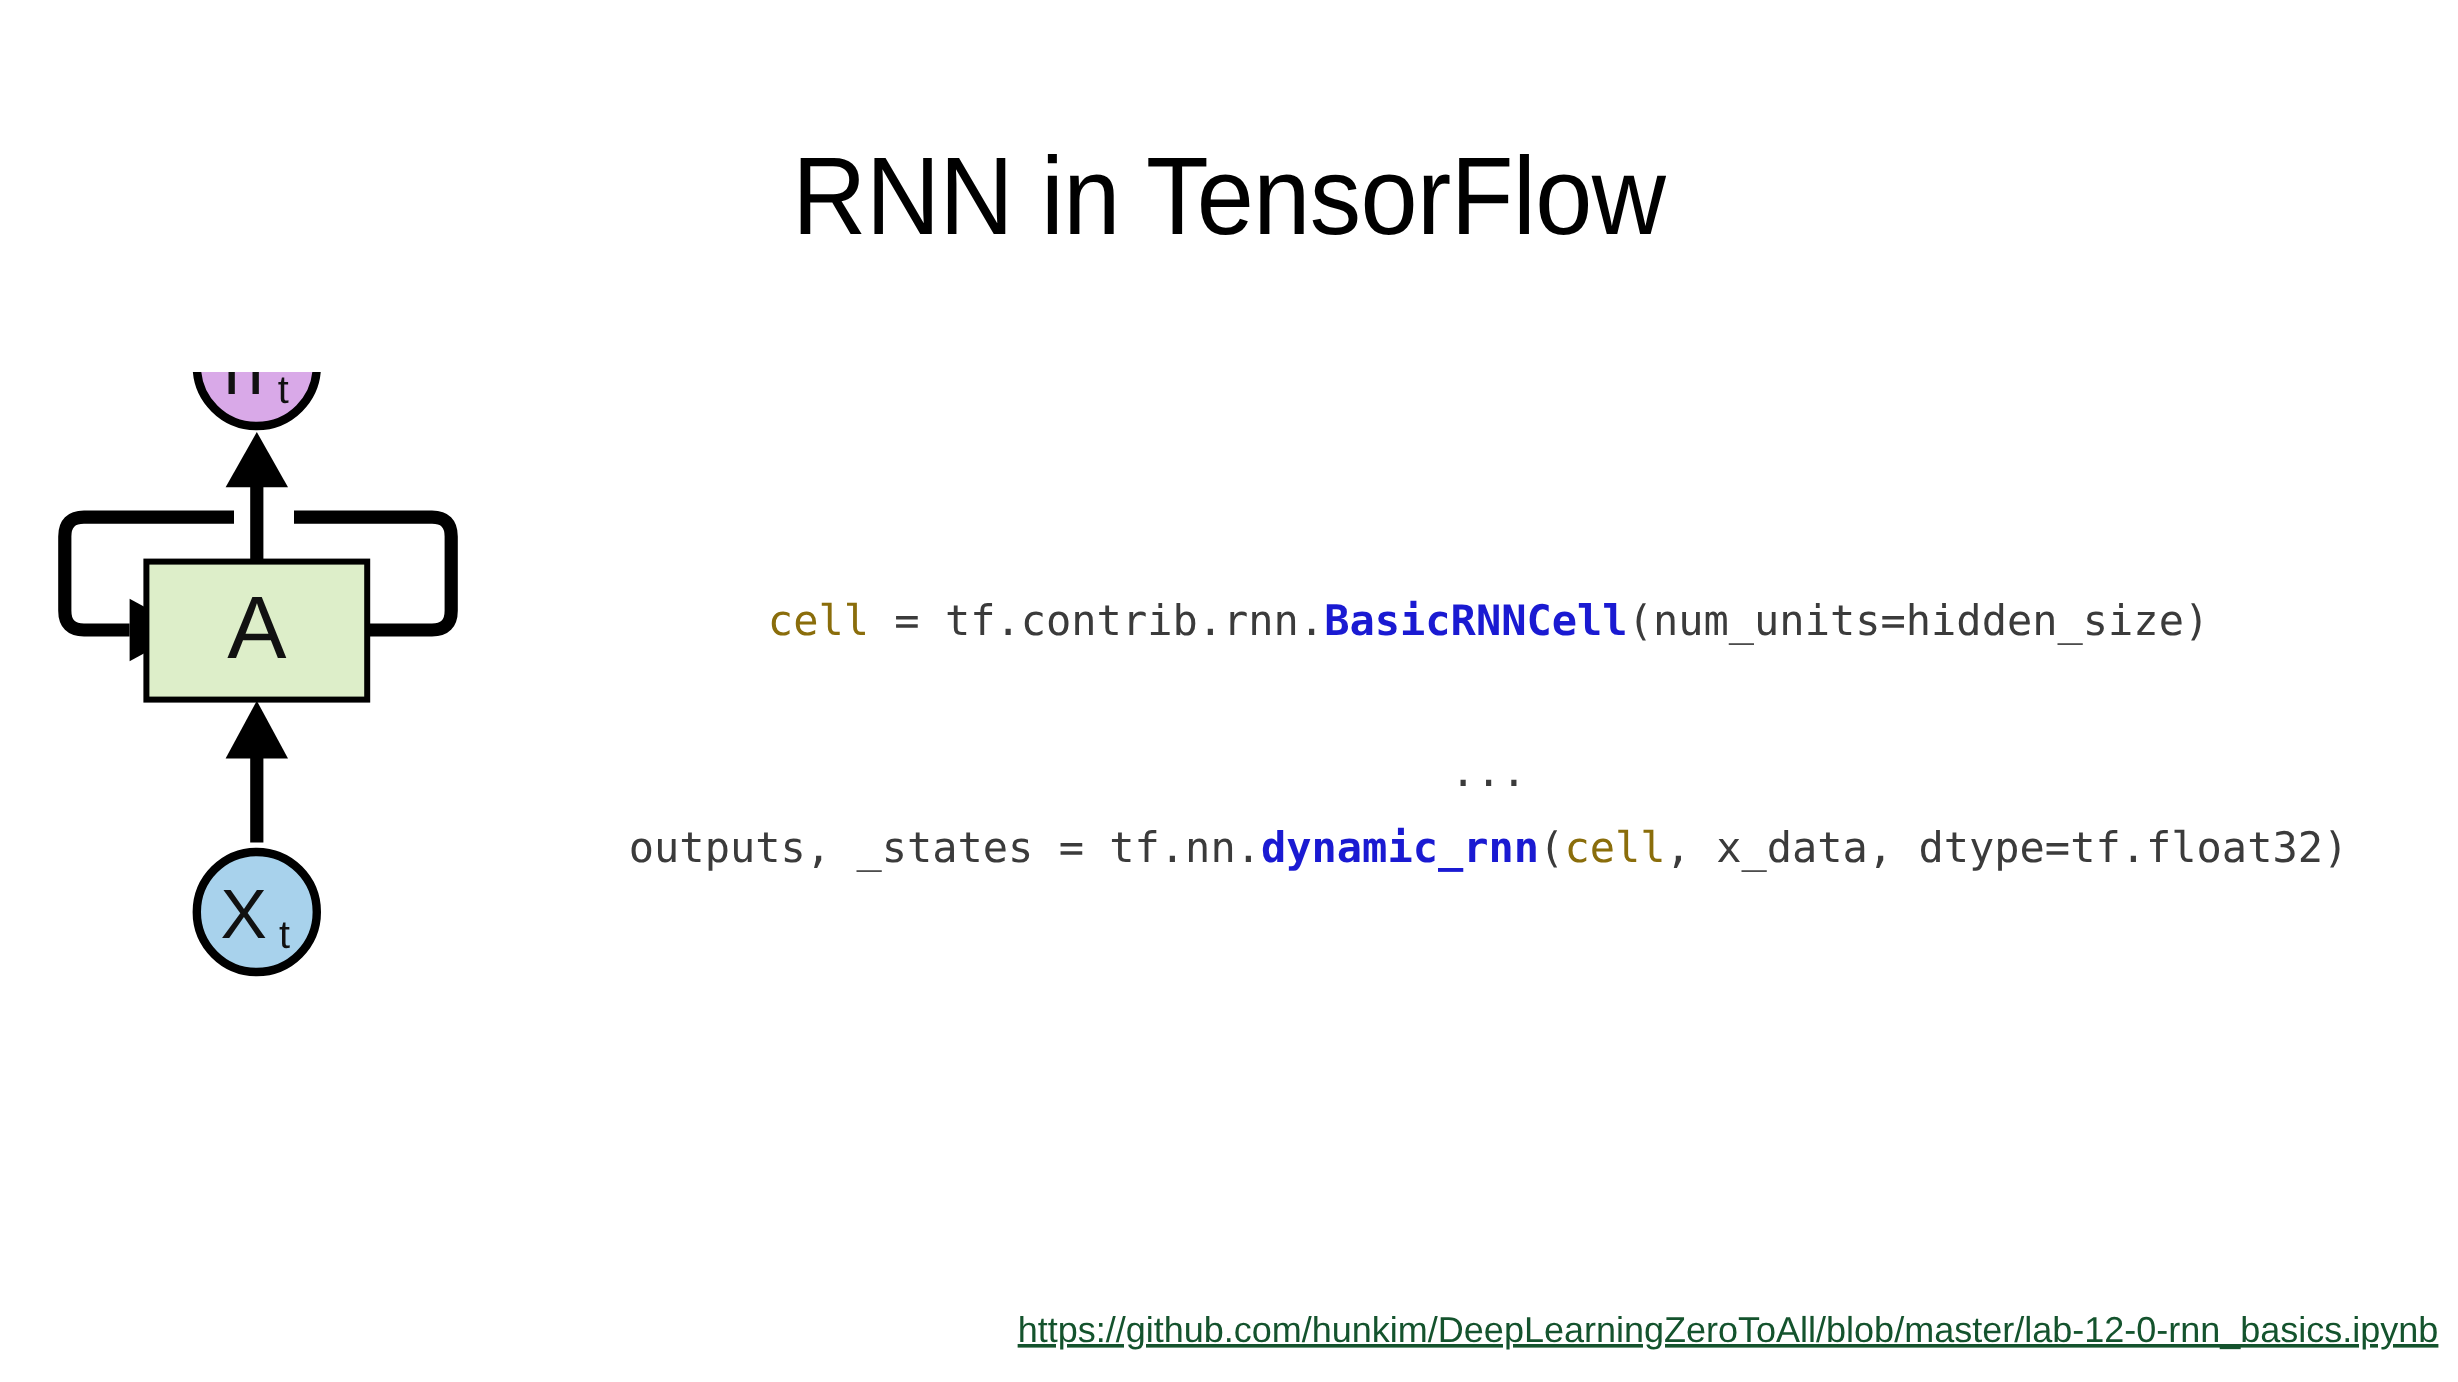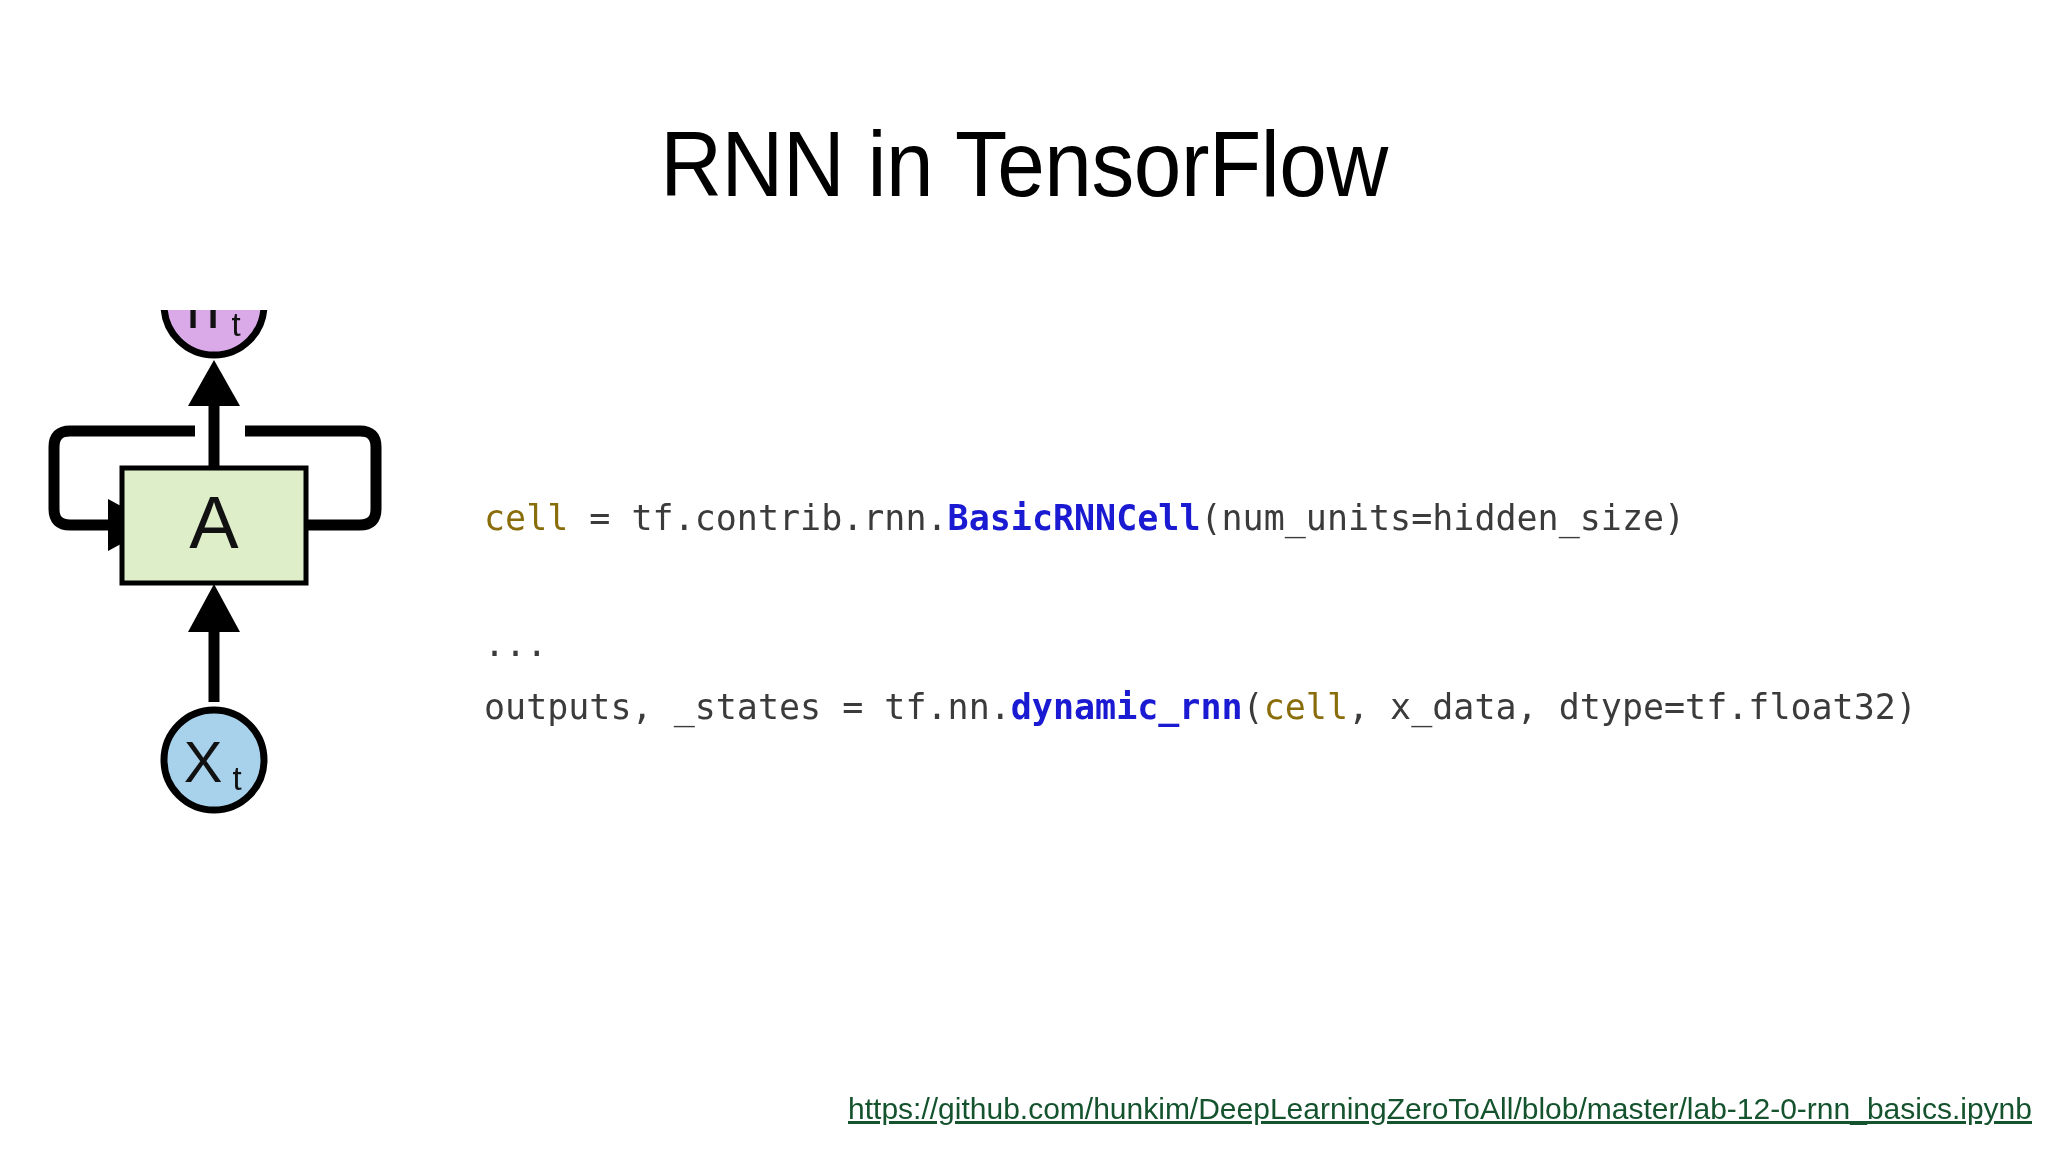--- a/index.html
+++ b/index.html
@@ -46,28 +46,29 @@
 
   .node-label {
     font-family: "Liberation Sans", sans-serif;
     font-weight: 400;
     fill: #111111;
   }
 
   
   .code-block {
     position: absolute;
-    left: 484px;
+    left: 524px;
     top: 487px;
     font-family: "DejaVu Sans Mono", "Liberation Mono", monospace;
     font-size: 35px;
     line-height: 63px;
     color: #3b3b3b;
     white-space: pre;
     letter-spacing: 0px;
+    text-align: center;
   }
   .code-line { white-space: pre; }
   .tok-var   { color: #8a6d0b; }
   .tok-fn    { color: #1a1ad2; font-weight: bold; }
   .tok-plain { color: #3b3b3b; }
   .code-gap  { height: 63px; }
 
   
   .footer-link {
     position: absolute;

